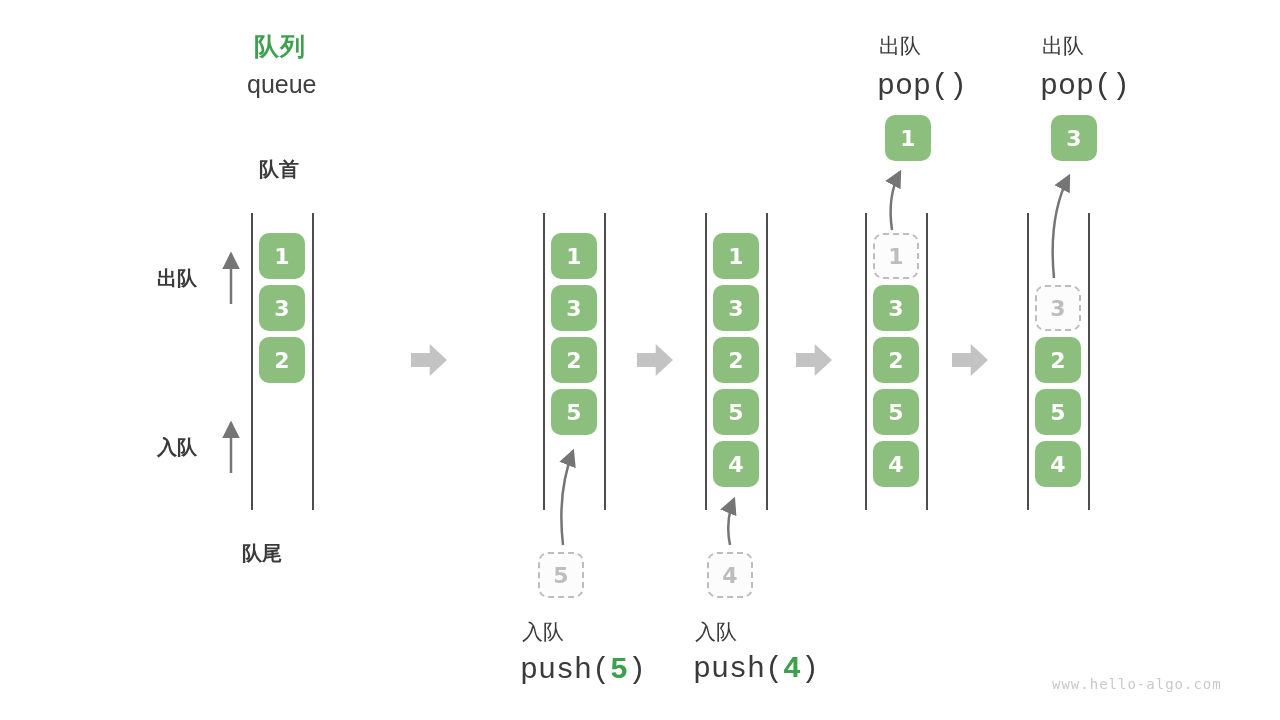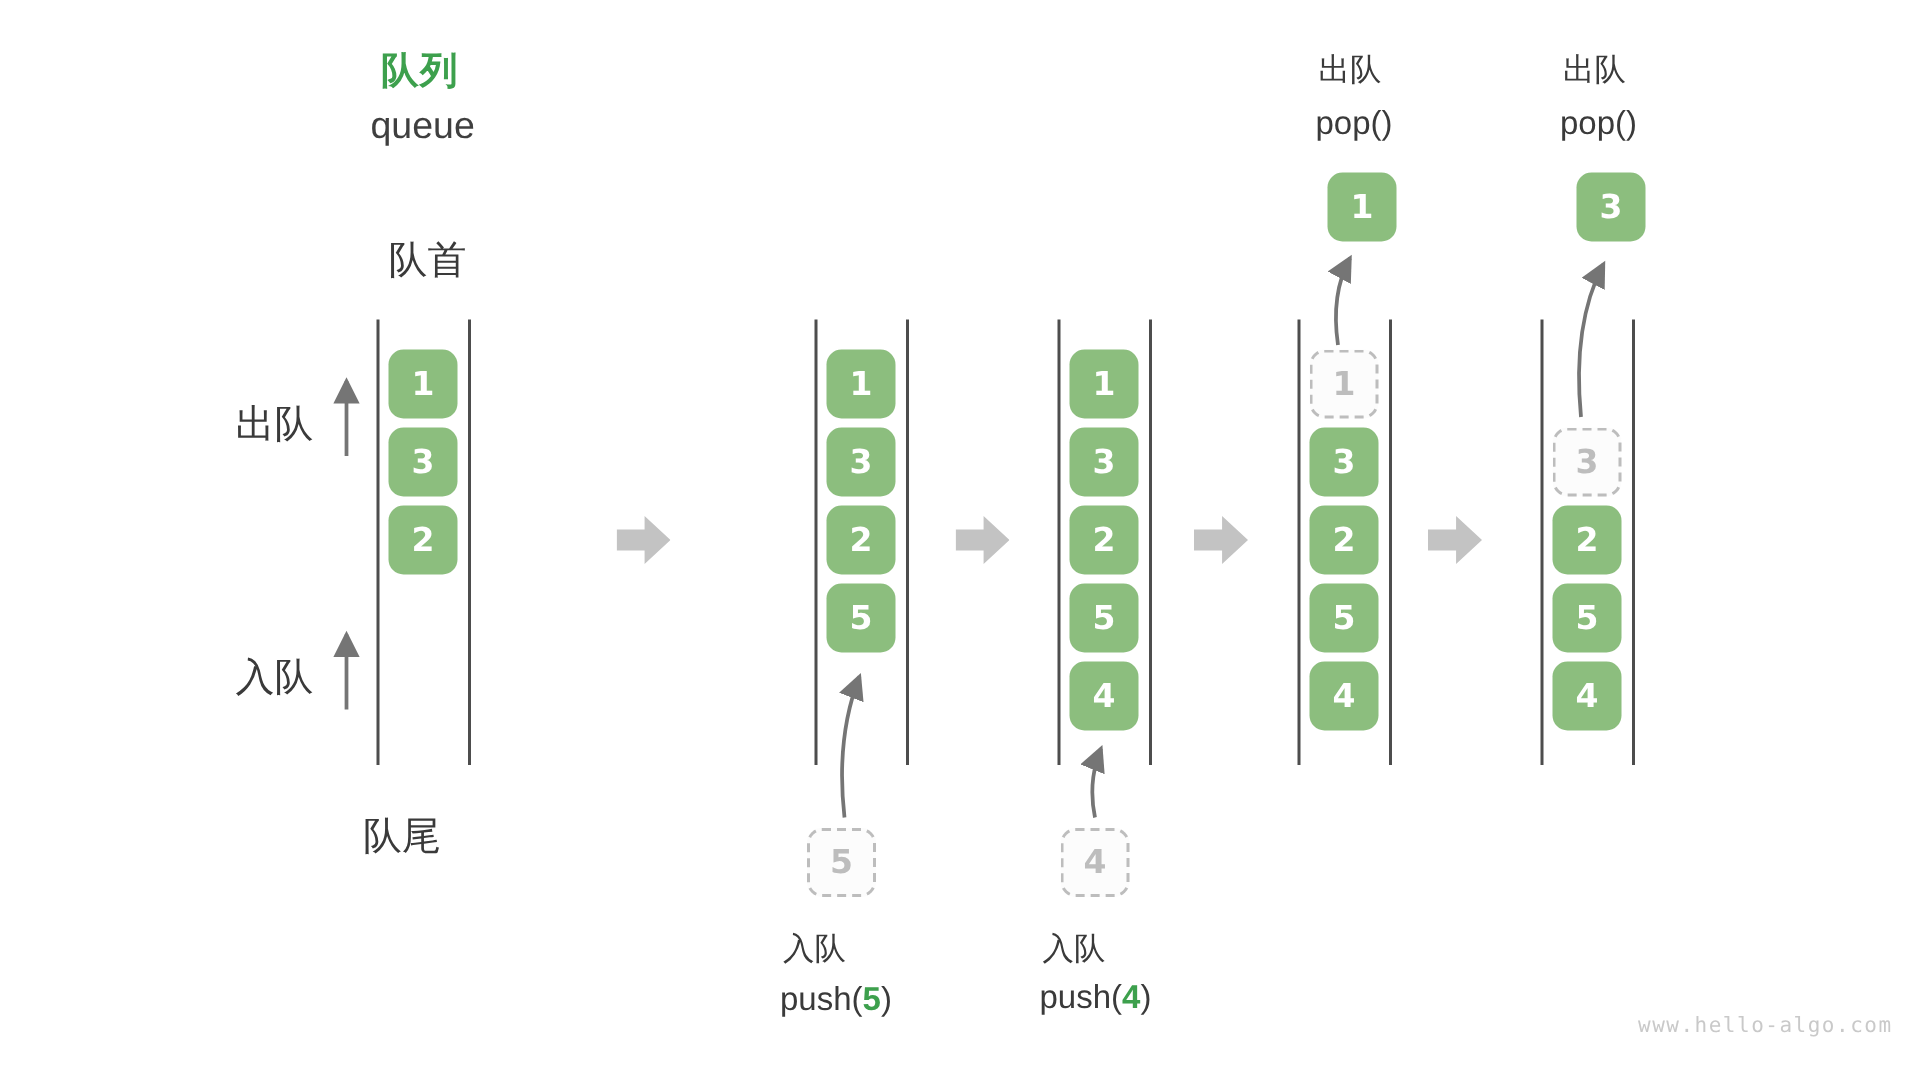--- a/index.html
+++ b/index.html
@@ -4,22 +4,22 @@
 <style>
   html,body{margin:0;padding:0;background:#ffffff;}
   .canvas{
     position:relative;width:1280px;height:720px;background:#ffffff;overflow:hidden;
     font-family:"Liberation Sans",sans-serif;color:#3a3a3a;margin-left:14px;
   }
   .abs{position:absolute;}
   .title-zh{font-size:25px;font-weight:bold;color:#3da04d;letter-spacing:1px;}
   .title-en{font-size:25px;color:#3f3f3f;}
   .lbl{font-size:21px;color:#3a3a3a;}
-  .lbl.bold{font-weight:normal;font-size:26px;}
-  .code{font-family:Liberation Sans, sans-serif;font-size:22px;color:#3a3a3a;}
+  .lbl.bold{font-weight:bold;font-size:20px;}
+  .code{font-family:Liberation Mono, monospace;font-size:30px;color:#3a3a3a;}
   .code .arg{color:#3da04d;font-weight:bold;}
   .wall{position:absolute;width:2px;background:#4d4d4d;}
   .box{
     position:absolute;width:46px;height:46px;border-radius:10px;
     background:#8cbe7e;color:#ffffff;font-weight:bold;font-size:22px;
     display:flex;align-items:center;justify-content:center;
     font-family:"DejaVu Sans","Liberation Sans",sans-serif;
   }
   .box.ghost{
     background:#fcfcfc;border:2px dashed #bdbdbd;color:#bdbdbd;
@@ -121,15 +121,15 @@
     <div class="wall" style="left:1074px;top:213px;height:297px;"></div>
     <div class="abs lbl" style="left:1028px;top:32px;">出队</div>
     <div class="abs code" style="left:1026px;top:69px;">pop()</div>
     <div class="box" style="left:1037px;top:115px;">3</div>
     <div class="box ghost" style="left:1021px;top:285px;">3</div>
     <div class="box" style="left:1021px;top:337px;">2</div>
     <div class="box" style="left:1021px;top:389px;">5</div>
     <div class="box" style="left:1021px;top:441px;">4</div>
   </div>
 
-  <div class="abs watermark" style="left:1078px;top:676px;">www.hello-algo.com</div>
+  <div class="abs watermark" style="left:1038px;top:676px;">www.hello-algo.com</div>
 
 </div>
 
 </body></html>

